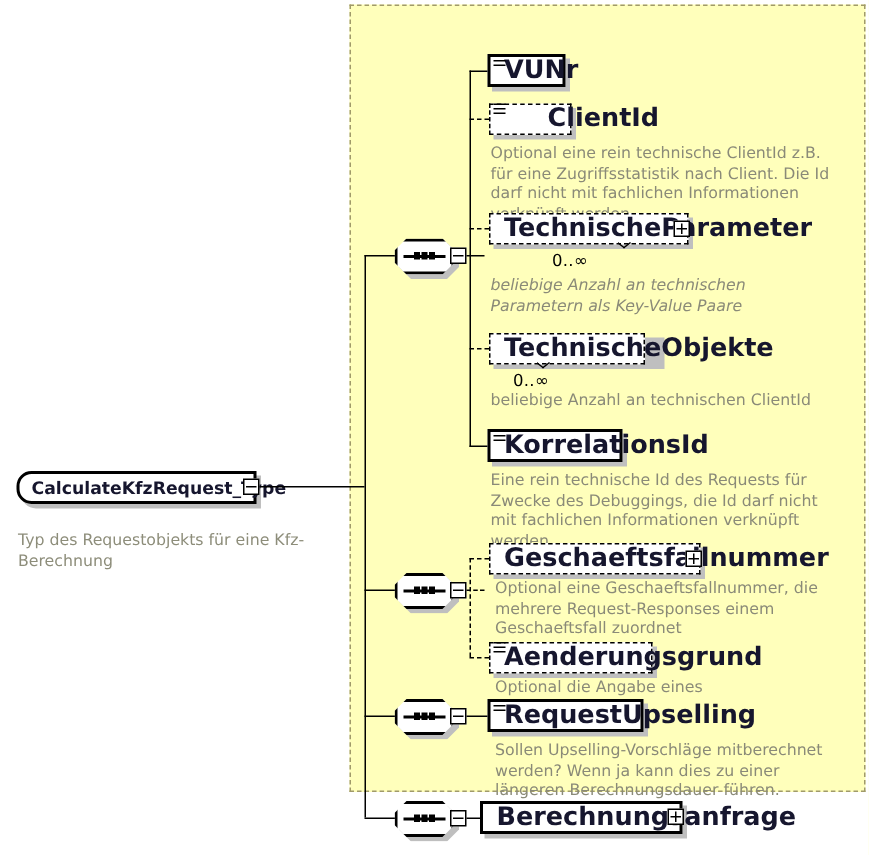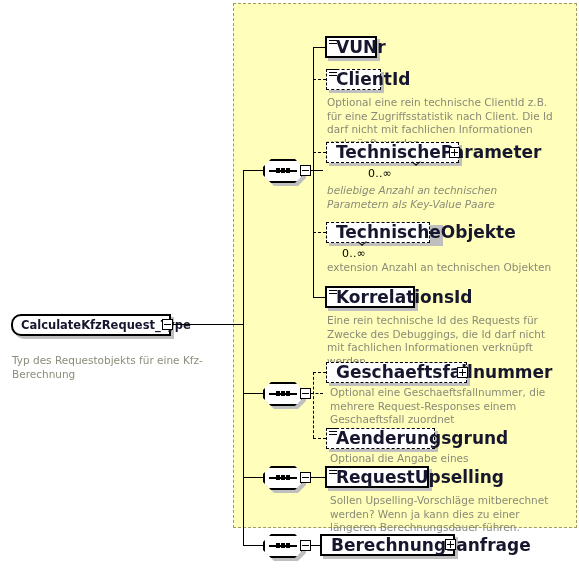--- a/index.html
+++ b/index.html
@@ -283,21 +283,21 @@
     <span class="attr-mark">
         <i></i>
         <i></i>
         <i></i>
       </span>
     <span class="label">VUNr</span>
   </div>
 
   <div class="dline" style="left:313px; top:79px; width:13px;"></div>
   <div class="shadow" style="left:329px; top:72px; width:55px; height:21px;"></div>
-  <div class="node dashed" style="left:326px; top:69px; width:55px; height:21px;">
+  <div class="node dashed" style="left:326px; top:69px; width:55px; height:21px;padding-left:29px;">
     <span class="attr-mark">
         <i></i>
         <i></i>
         <i></i>
       </span>
     <span class="label">ClientId</span>
   </div>
   <div class="doc" style="left:327px; top:96px; width:228px;">Optional eine rein technische ClientId z.B. für eine Zugriffsstatistik nach Client. Die Id darf nicht mit fachlichen Informationen verknüpft werden.</div>
 
   <div class="dline" style="left:313px; top:152px; width:13px;"></div>
@@ -310,21 +310,21 @@
   <div class="card" style="left:368px; top:167px;">0..∞</div>
   <div class="doc" style="left:327px; top:184px; width:228px;font-style:italic;">beliebige Anzahl an technischen Parametern als Key-Value Paare</div>
 
   <div class="dline" style="left:313px; top:232px; width:13px;"></div>
   <div class="shadow" style="left:329px; top:225px; width:114px; height:21px;"></div>
   <div class="node dashed" style="left:326px; top:222px; width:104px; height:21px;">
     <span class="label">TechnischeObjekte</span>
   </div>
   <div class="card-tick" style="left:358px; top:241px;"></div>
   <div class="card" style="left:342px; top:247px;">0..∞</div>
-  <div class="doc" style="left:327px; top:261px; width:228px;">extension Anzahl an technischen Objekten</div>
+  <div class="doc" style="left:327px; top:261px; width:228px;">beliebige Anzahl an technischen ClientId</div>
 
   <div class="line h" style="left:313px; top:297px; width:13px;"></div>
   <div class="shadow" style="left:328px; top:289px; width:90px; height:22px;"></div>
   <div class="node solid" style="left:325px; top:286px; width:90px;">
     <span class="attr-mark">
         <i></i>
         <i></i>
         <i></i>
       </span>
     <span class="label">KorrelationsId</span>

